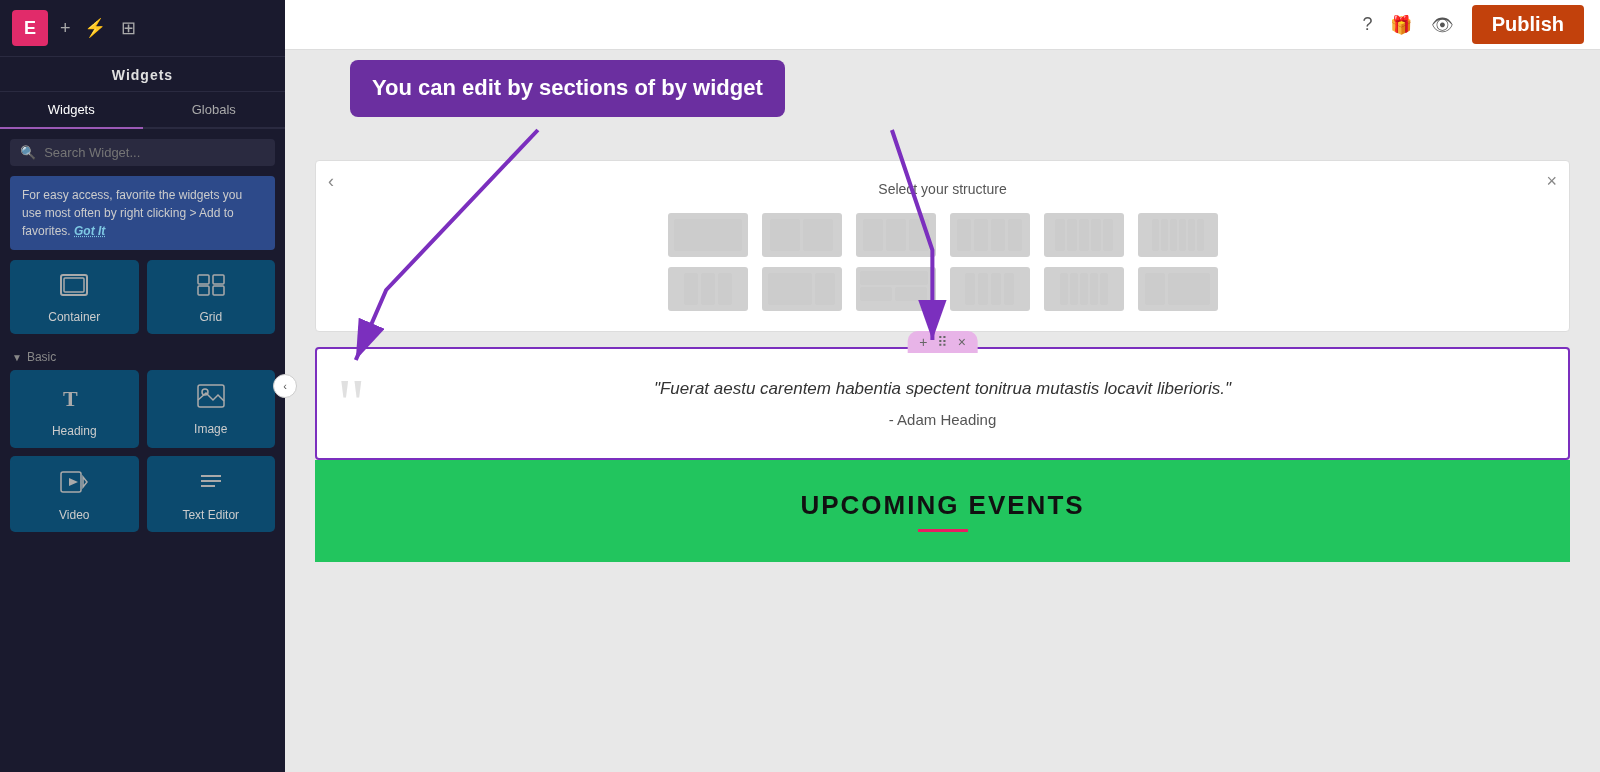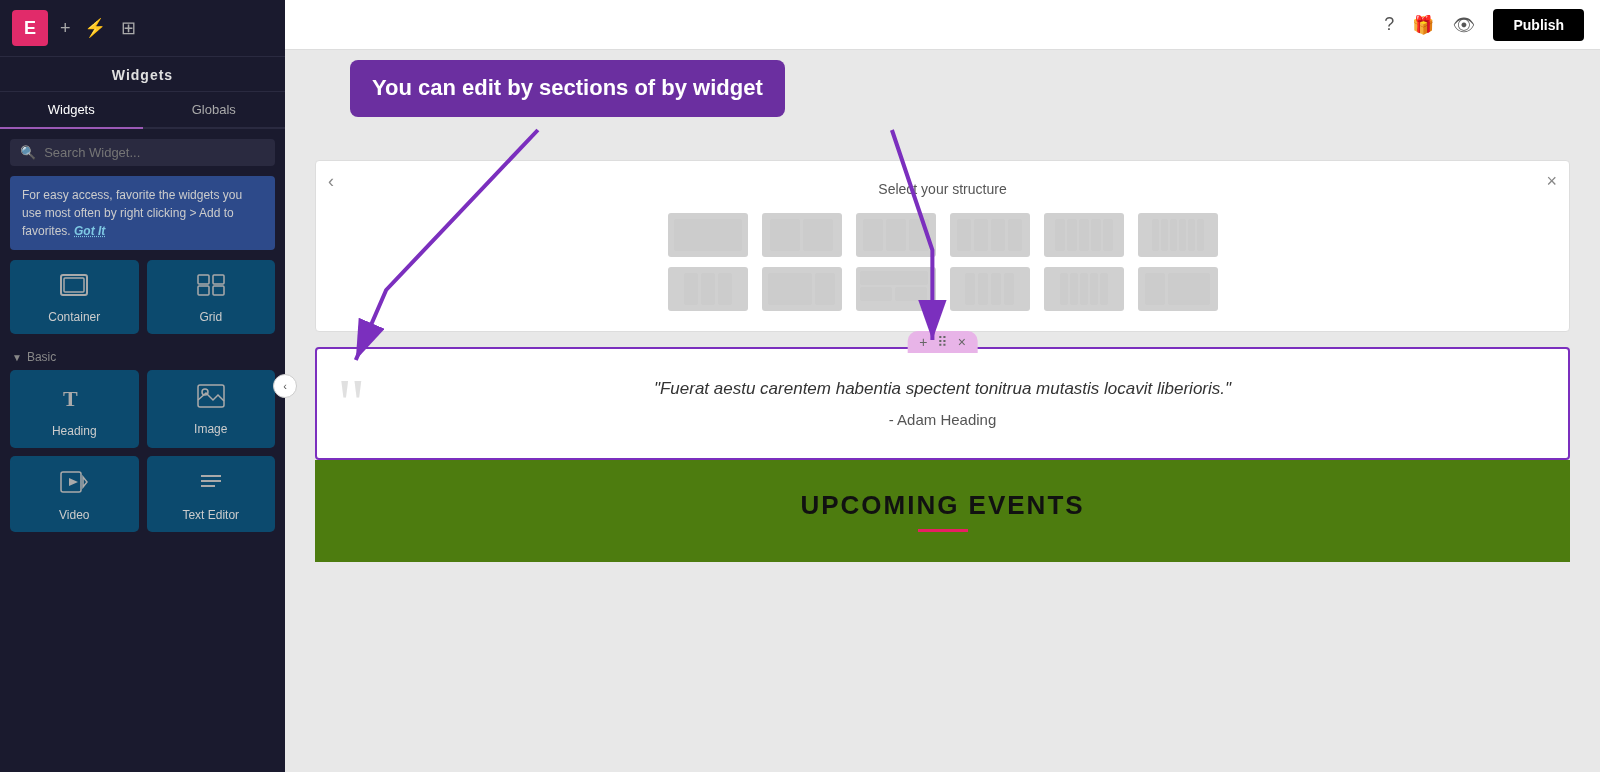--- a/index.html
+++ b/index.html
@@ -191,26 +191,26 @@
       flex-shrink: 0;
     }
 
     .top-bar-icon {
       color: #555;
       font-size: 18px;
       cursor: pointer;
     }
 
     .publish-btn {
-      background: #000000;
+      background: #c2410c;
       color: #fff;
       border: none;
       padding: 8px 20px;
       border-radius: 4px;
-      font-size: 14px;
+      font-size: 20px;
       cursor: pointer;
       font-weight: 600;
     }
 
     
     .canvas {
       flex: 1;
       overflow-y: auto;
       position: relative;
       background: #e8e8e8;
@@ -349,21 +349,21 @@
 
     .quote-author {
       text-align: center;
       color: #555;
       font-size: 15px;
     }
 
     
     .upcoming-section {
       padding: 30px 40px;
-      background: #4d7c0f;
+      background: #22c55e;
       margin: 0 30px 32px;
       text-align: center;
     }
 
     .upcoming-title {
       font-size: 26px;
       font-weight: 900;
       letter-spacing: 2px;
       color: #111;
       margin-bottom: 8px;

